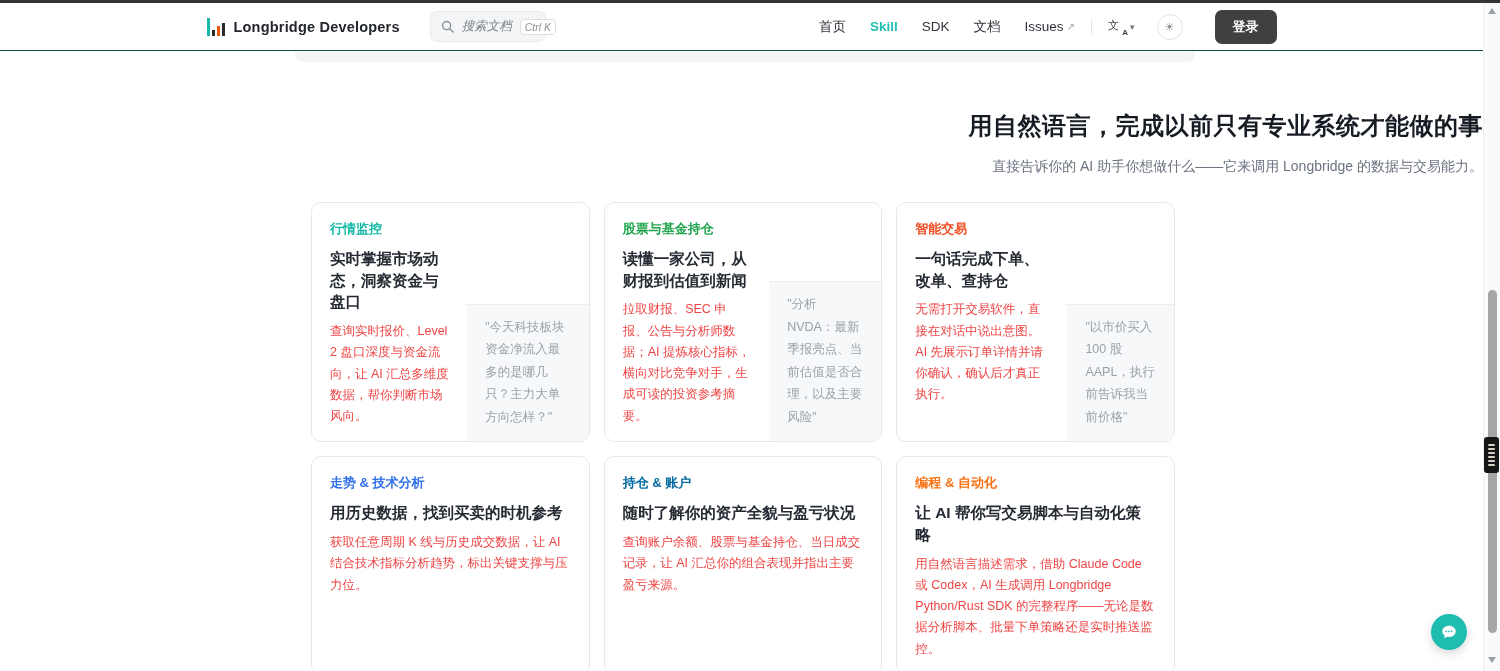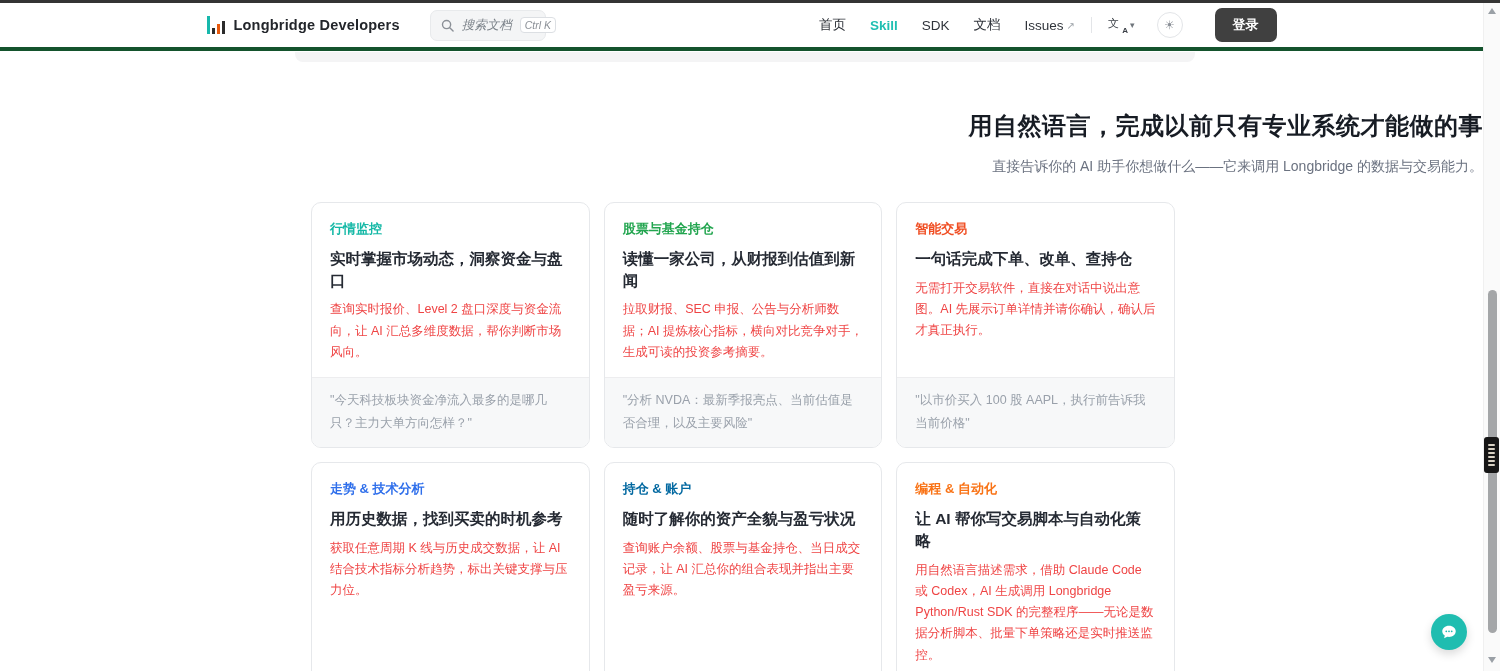--- a/index.html
+++ b/index.html
@@ -6,21 +6,21 @@
   html,body { width:1500px; height:671px; }
   body {
     font-family: "Liberation Sans", "DejaVu Sans", sans-serif;
     background:#ffffff; color:#1f2430; position:relative; overflow:hidden;
   }
   
   .top-strip { position:absolute; top:0; left:0; width:1500px; height:3px; background:#343434; z-index:60; }
 
   
   .header { position:absolute; top:3px; left:0; width:1483px; height:48px; background:#fff;
-            border-bottom:4px solid #14532d; z-index:40; }
+            border-bottom:1px solid #14532d; z-index:40; }
   .header-inner { width:1070px; height:100%; margin:0 auto; display:flex; align-items:center; }
   .brand { display:flex; align-items:center; gap:9px; cursor:pointer; }
   .logo-icon { display:flex; align-items:flex-end; gap:2px; height:18px; }
   .logo-icon .b1 { width:3px; height:18px; background:#17b8ac; }
   .logo-icon .b2 { width:3px; height:6px; background:#2b2b2b; }
   .logo-icon .b3 { width:3px; height:10px; background:#e8590c; }
   .logo-icon .b4 { width:3px; height:13px; background:#2b2b2b; }
   .brand-name { font-size:14.5px; font-weight:700; color:#23262b; letter-spacing:.2px; }
   .search-box { margin-left:30px; display:flex; align-items:center; gap:8px; background:#f4f5f6;
                 border:1px solid #e8eaec; border-radius:7px; padding:6px 8px 6px 10px; width:116px; cursor:pointer;font-style:italic; }
@@ -48,21 +48,21 @@
   
   .prev-section-tail { position:absolute; top:52px; left:295px; width:900px; height:10px;
                        background:#f4f4f5; border-radius:0 0 8px 8px; }
   .hero { position:absolute; top:110px; left:0; width:1483px; text-align:right; }
   .hero-title { font-size:24px; font-weight:700; color:#171c24; letter-spacing:.5px; }
   .hero-sub { margin-top:16px; font-size:14px; color:#6b7280; }
 
   .cards { position:absolute; top:202px; left:311px; width:864px; display:grid;
            grid-template-columns:repeat(3,1fr); gap:14px; }
   .card { background:#fff; border:1px solid #e6e8eb; border-radius:10px; display:flex;
-          flex-direction:column; overflow:hidden; }
+          flex-direction:row; overflow:hidden; }
   .card-body { padding:17px 18px 14px; }
   .card-tag { font-size:13px; font-weight:700; }
   .card-title { margin-top:10px; font-size:15.5px; font-weight:700; color:#252a33; line-height:1.4; }
   .card-desc { margin-top:8px; font-size:12.5px; color:#ef4444; line-height:1.7; }
   .card-quote { margin-top:auto; background:#f7f8f9; border-top:1px solid #ededef;
                 padding:11px 18px 13px; font-size:12.5px; color:#9aa1ab; line-height:1.8; }
 
   
   .scrollbar { position:absolute; top:0; right:0; width:17px; height:671px; background:#fafafa;
                border-left:1px solid #f0f0f0; z-index:55; }

